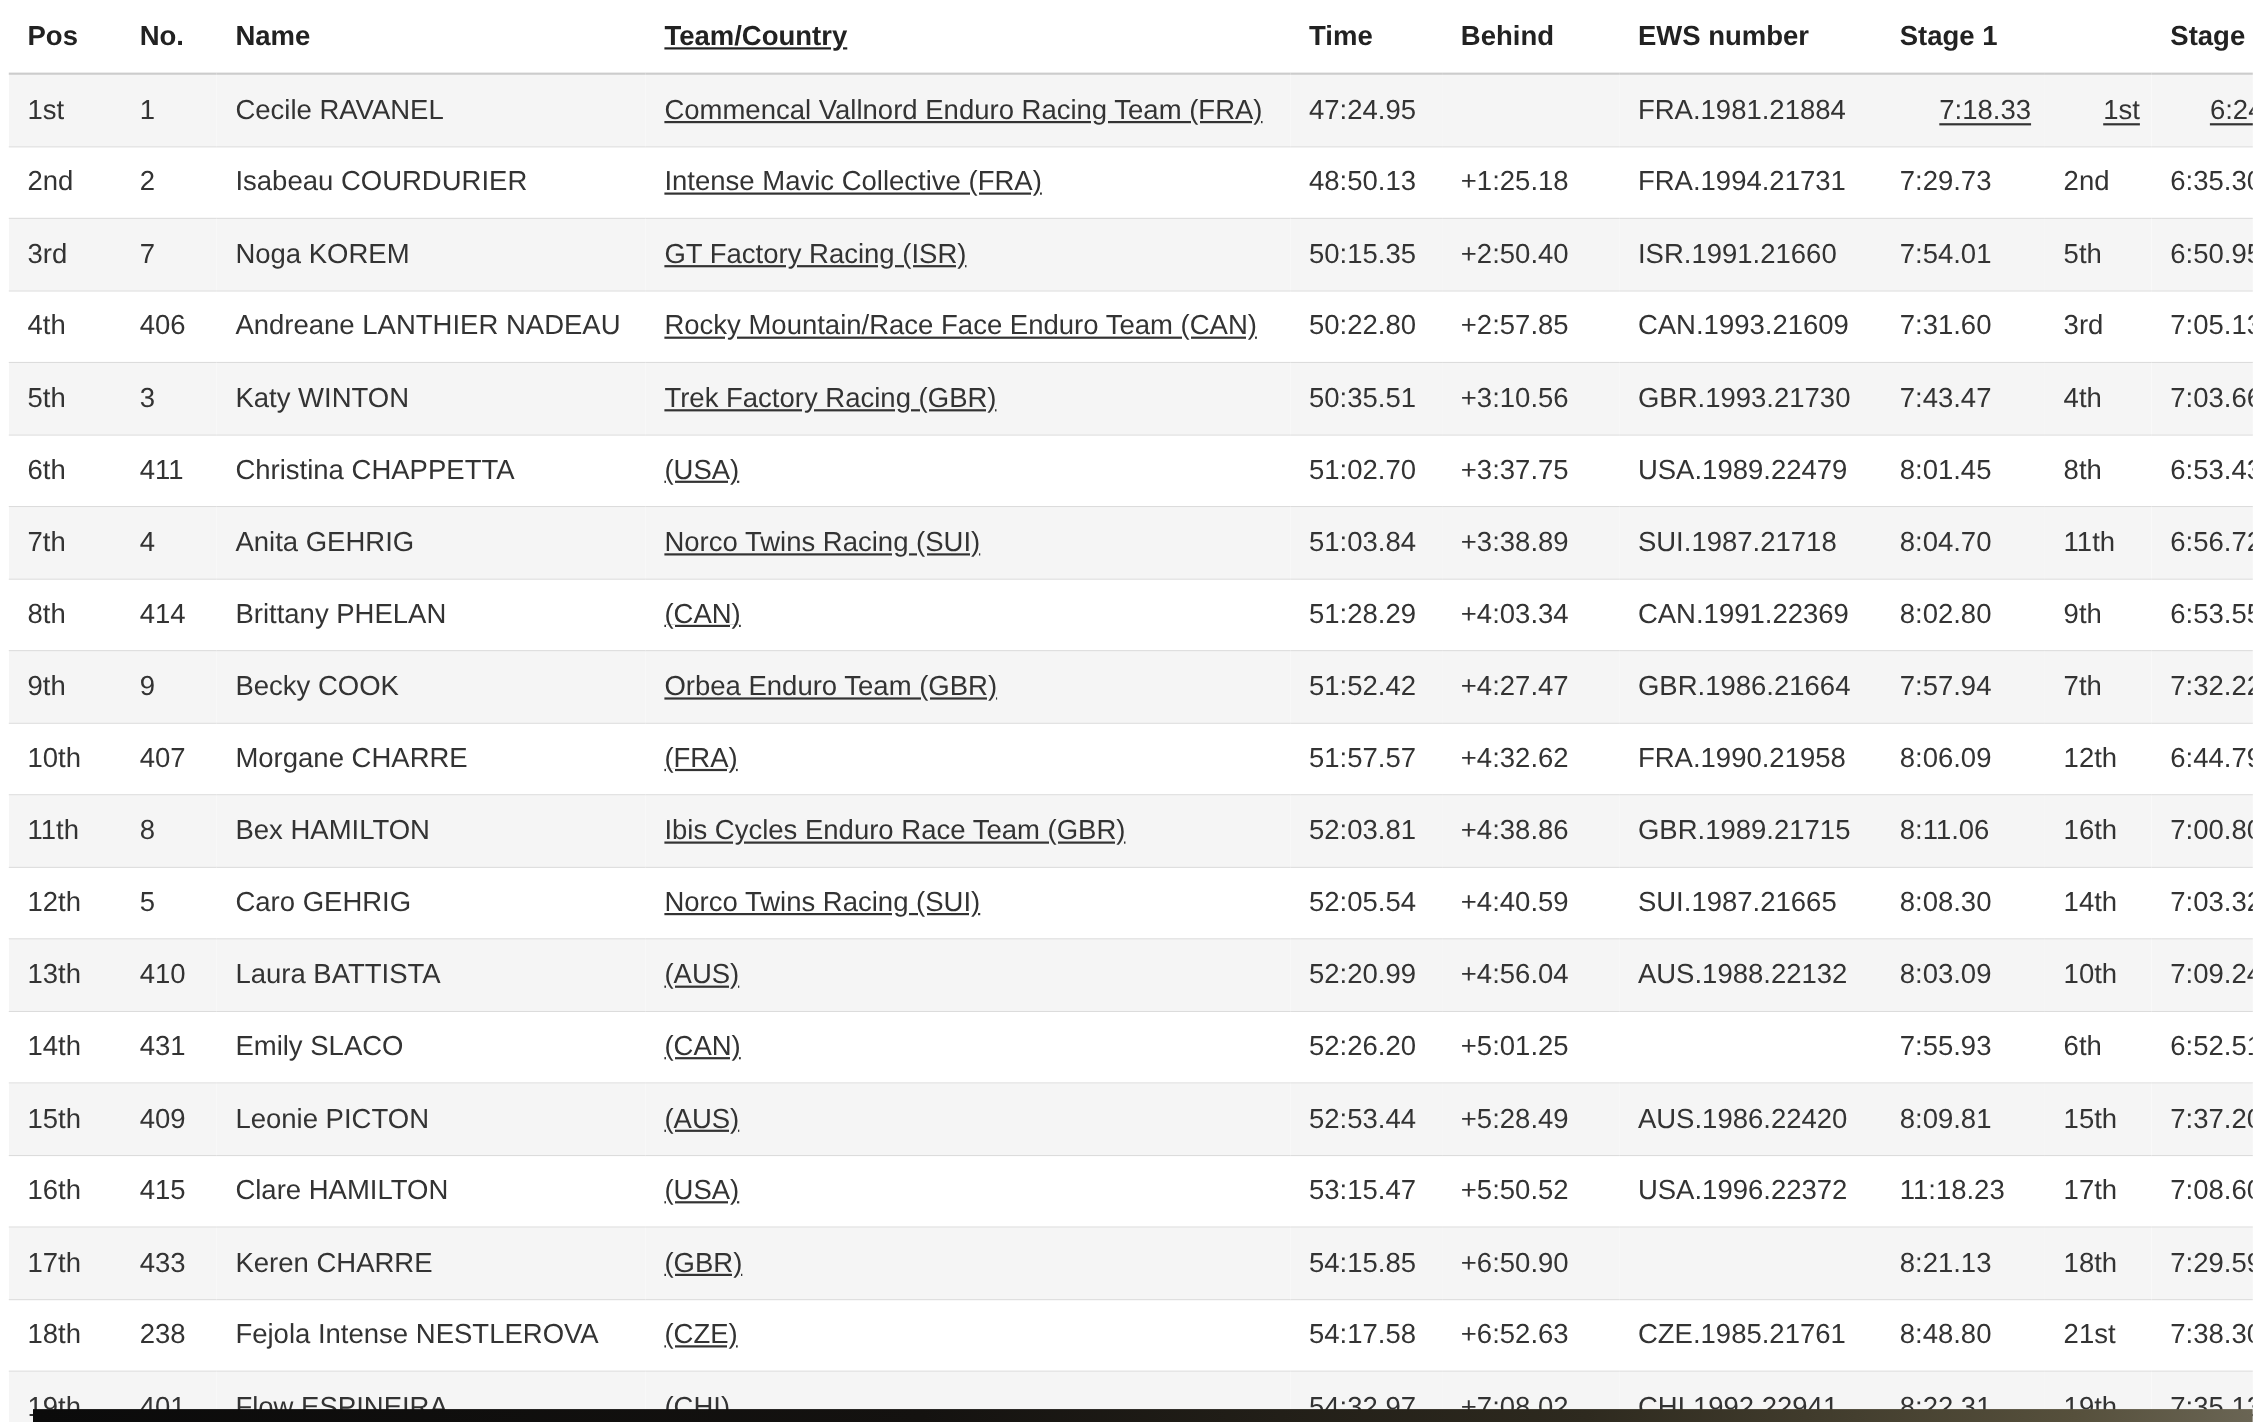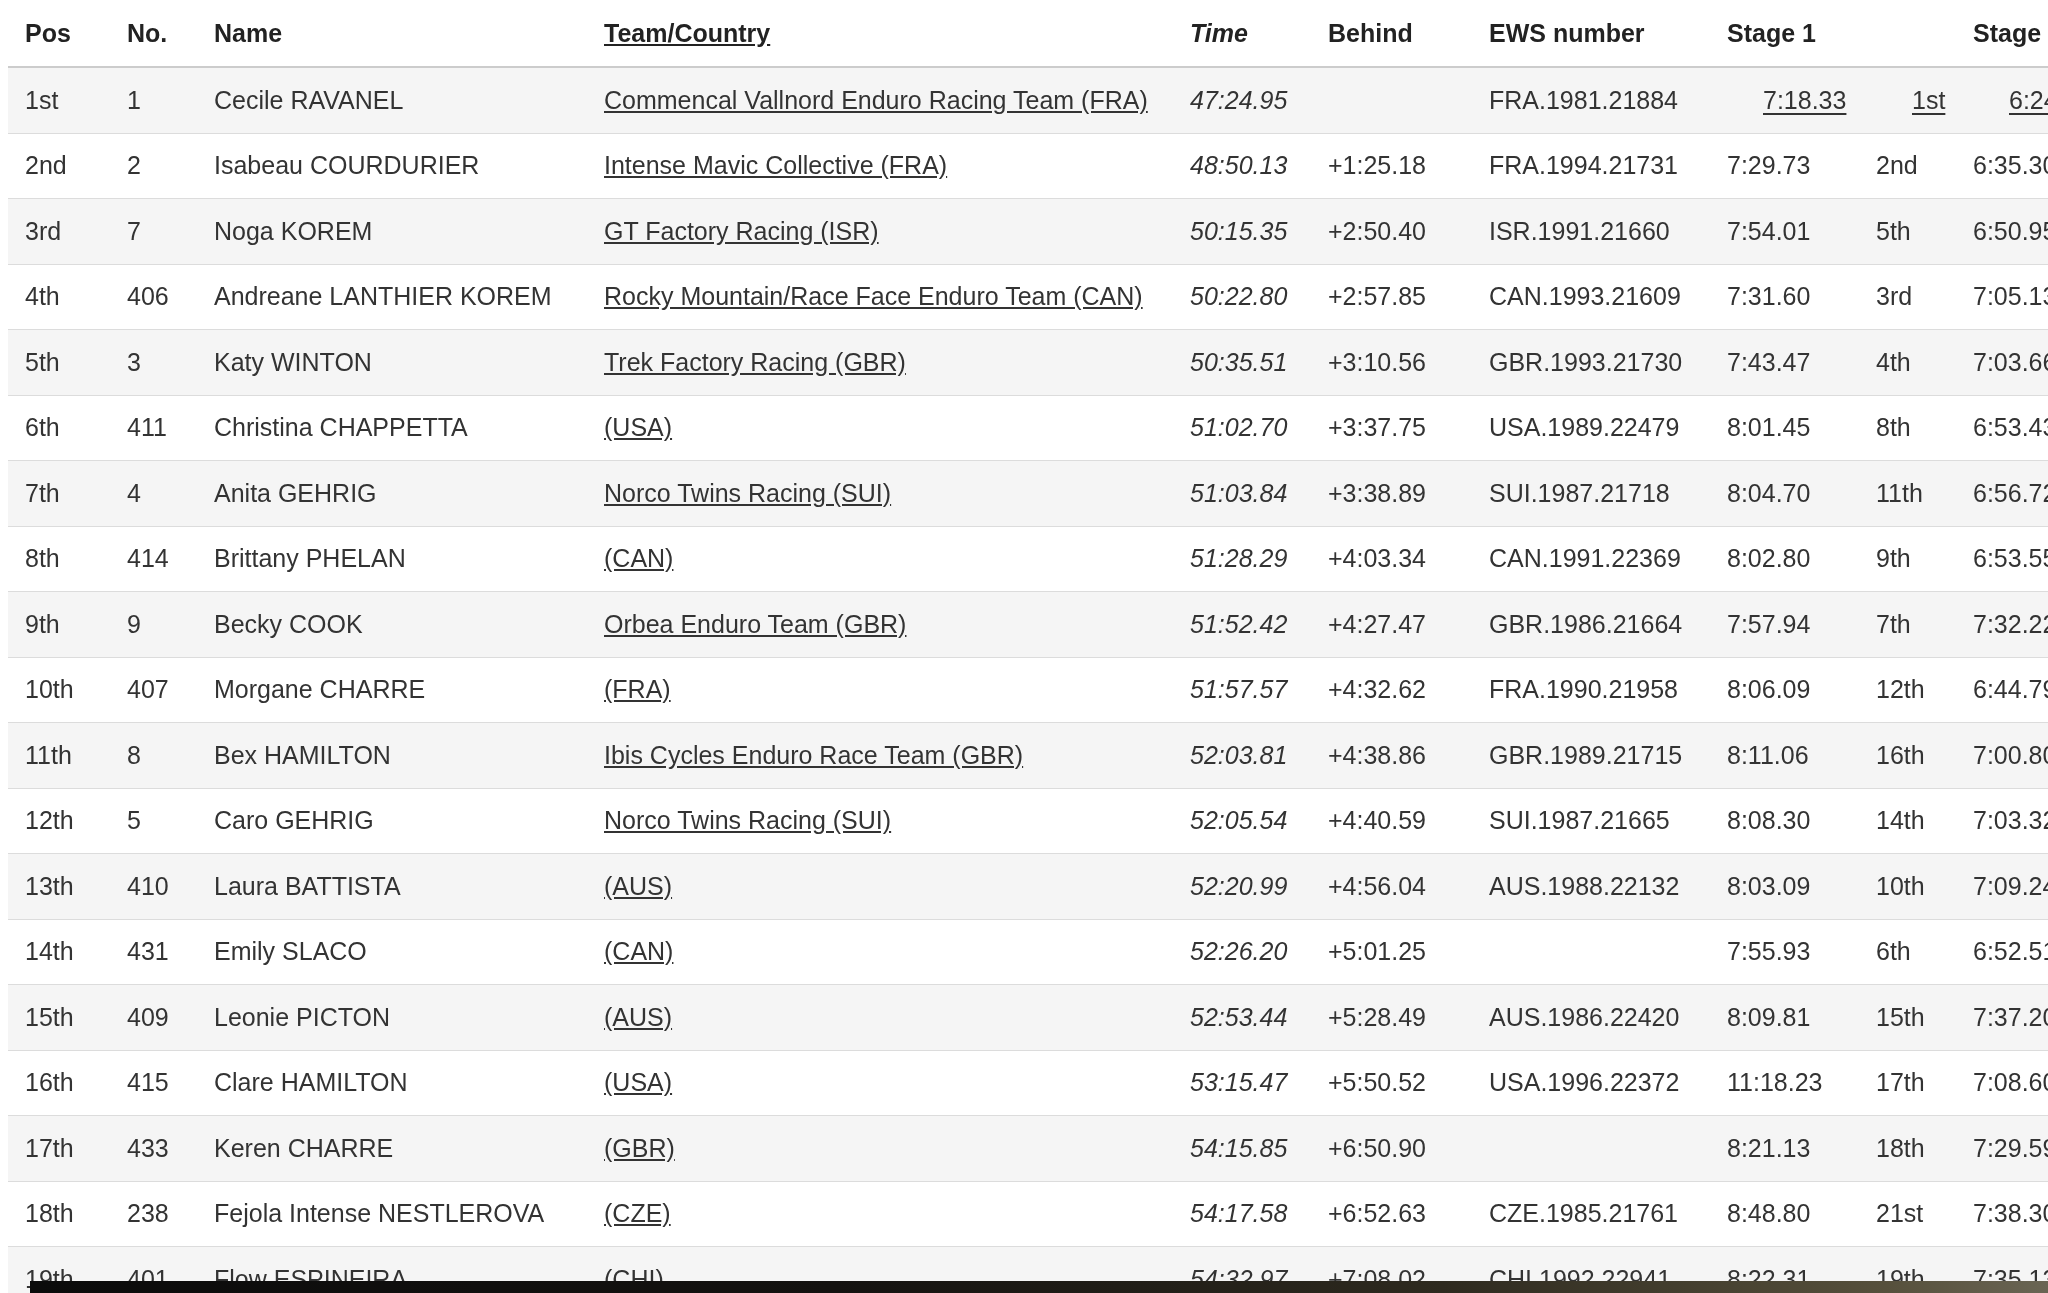--- a/index.html
+++ b/index.html
@@ -40,21 +40,21 @@
     overflow: hidden;
     border-bottom: 1px solid #dcdcdc;
   }
   tbody tr:nth-child(odd)  { background: #f5f5f5; }
   tbody tr:nth-child(even) { background: #ffffff; }
 
   .col-pos   { width: 85px; }
   .col-no    { width: 70px; }
   .col-name  { width: 373px; }
   .col-team  { width: 569px; text-decoration: underline; }
-  .col-time  { width: 121px; font-style: italic; }
+  .col-time  { width: 121px; }
   .col-behind{ width: 144px; }
   .col-ews   { width: 221px; }
   .col-s1    { width: 132px; }
   .col-s1r   { width: 80px; }
   .col-s2    { width: 135px; }
 
   .fastest {
     text-decoration: underline;
     text-underline-offset: 4px;
     color: #333333;
@@ -123,21 +123,21 @@
           <td class="col-time">50:15.35</td>
           <td class="col-behind">+2:50.40</td>
           <td class="col-ews">ISR.1991.21660</td>
           <td class="col-s1">7:54.01</td>
           <td class="col-s1r">5th</td>
           <td class="col-s2">6:50.95</td>
         </tr>
         <tr>
           <td class="col-pos">4th</td>
           <td class="col-no">406</td>
-          <td class="col-name">Andreane LANTHIER KOREM</td>
+          <td class="col-name">Andreane LANTHIER NADEAU</td>
           <td class="col-team">Rocky Mountain/Race Face Enduro Team (CAN)</td>
           <td class="col-time">50:22.80</td>
           <td class="col-behind">+2:57.85</td>
           <td class="col-ews">CAN.1993.21609</td>
           <td class="col-s1">7:31.60</td>
           <td class="col-s1r">3rd</td>
           <td class="col-s2">7:05.13</td>
         </tr>
         <tr>
           <td class="col-pos">5th</td>

